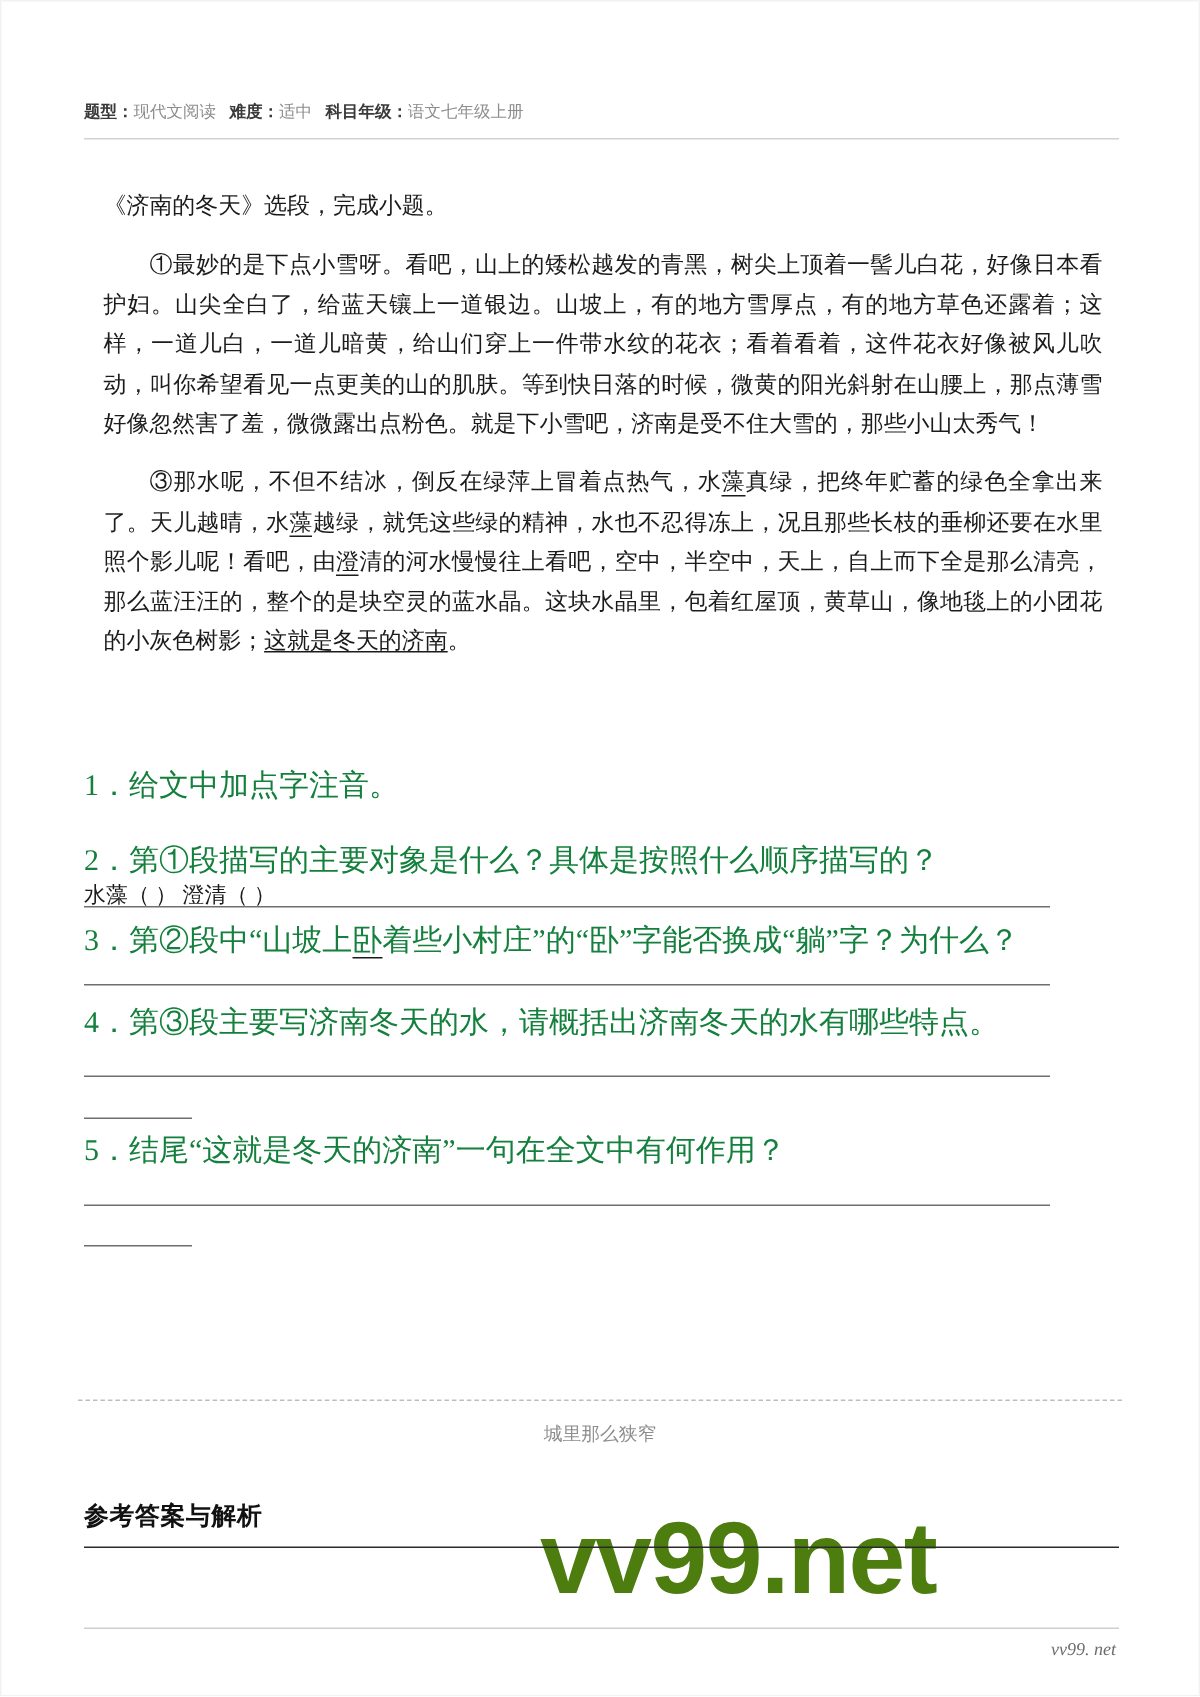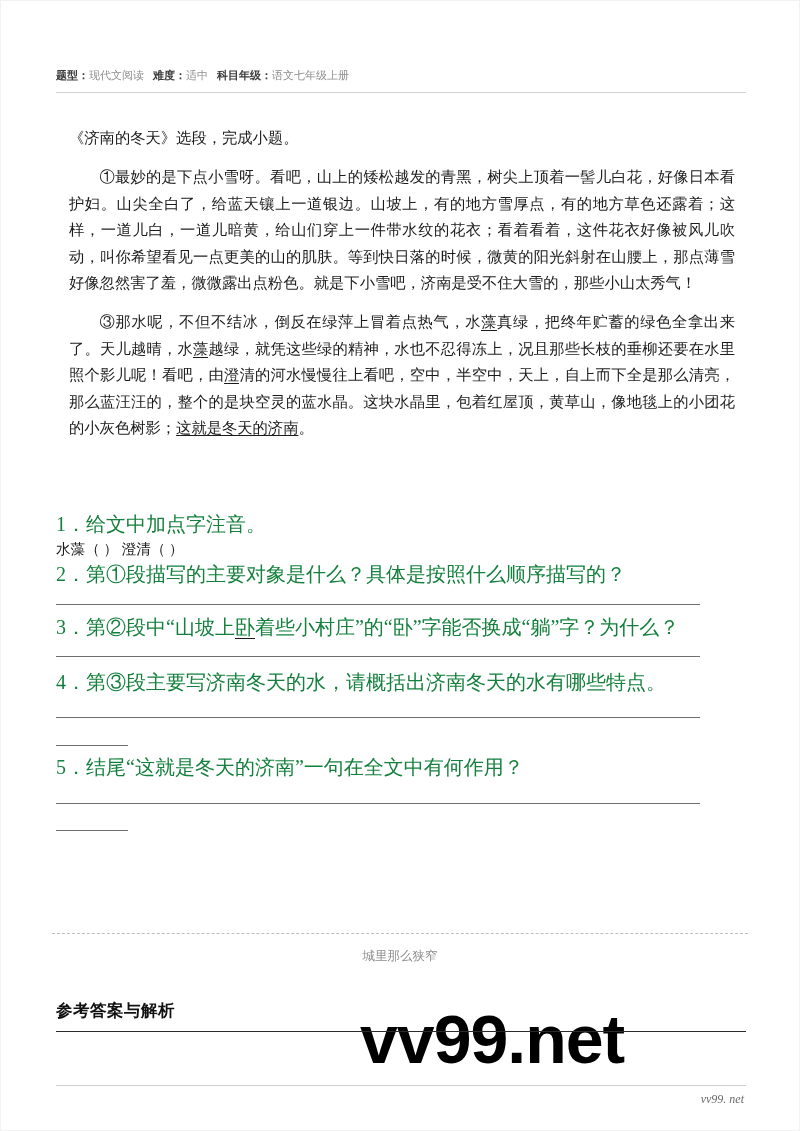--- a/index.html
+++ b/index.html
@@ -31,21 +31,21 @@
 
   
   #watermark {
     position: absolute;
     left: 360px;
     top: 1000px;
     font-family: "Liberation Sans", "DejaVu Sans", sans-serif;
     font-size: 68px;
     font-weight: bold;
     letter-spacing: -1px;
-    color: #000000;
+    color: #4d7c0f;
     white-space: nowrap;
     z-index: 0;
     user-select: none;
   }
 
   #content {
     position: relative;
     z-index: 2;
     padding: 0;
   }
@@ -110,20 +110,21 @@
     line-height: 25px;
     color: #15803d;
   }
   .q-sub {
     position: absolute;
     left: 56px;
     width: 692px;
     font-size: 14.6px;
     line-height: 25px;
     color: #1b1b1b;
+    margin-top: 48px;
   }
 
   
   .ans-line {
     position: absolute;
     left: 56px;
     height: 1px;
     background: #6f6f6f;
   }
   .ans-line.full { width: 644px; }

